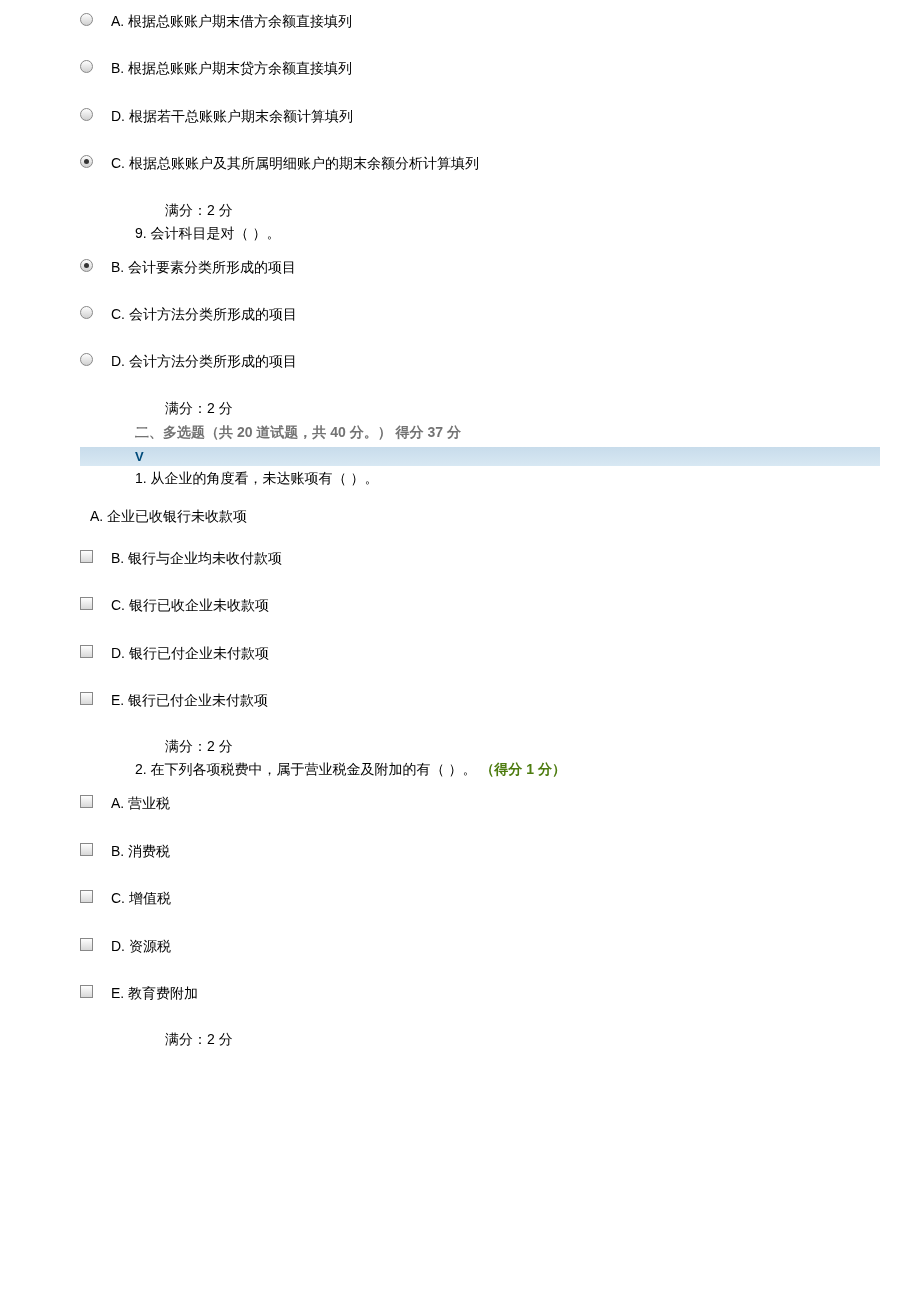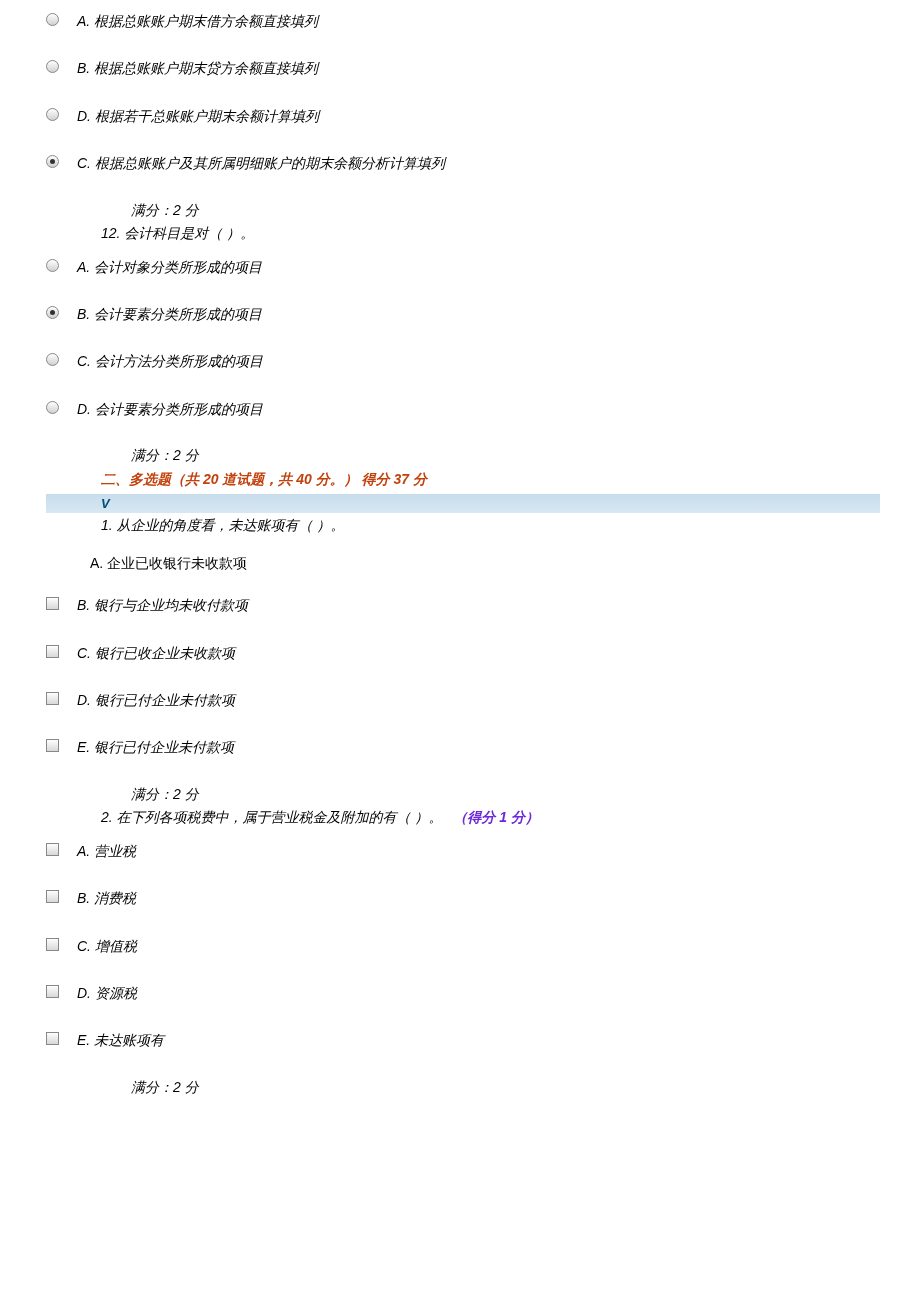--- a/index.html
+++ b/index.html
@@ -8,23 +8,22 @@
     body {
       font-family: "Microsoft YaHei", Arial, sans-serif;
       font-size: 14px;
       color: #000;
       background: #fff;
       margin: 0;
       padding: 0;
       width: 920px;
     }
     .content {
-      padding-left: 46px;
+      padding-left: 80px;
       padding-right: 40px;
-      font-style: italic;
     }
     .option {
       display: flex;
       align-items: flex-start;
       margin: 10px 0 25px 0;
     }
     .radio {
       width: 13px;
       height: 13px;
       border-radius: 50%;
@@ -66,40 +65,39 @@
       padding-left: 55px;
       margin: 2px 0 12px 0;
       line-height: 1.5;
     }
     .section-header {
       padding-left: 55px;
       margin: 0;
       line-height: 1.7;
     }
     .section-header .green {
-      color: #c2410c;
+      color: #737373;
       font-weight: bold;
     }
     .section-v {
       background: linear-gradient(to bottom, #c8dceb 0%, #d8e8f3 100%);
       color: #004b7b;
       font-weight: bold;
       padding: 2px 0 2px 55px;
       margin: 2px 0 2px 0;
       font-size: 13px;
     }
     .opt-A-unindent {
       padding-left: 0;
       margin: 8px 0 20px 0;
       line-height: 1.6;
     }
     .got-score {
-      color: #6d28d9;
+      color: #4d7c0f;
       font-weight: bold;
-      margin-left: 7px;
     }
   </style>
 </head>
 <body>
 
 <div class="content">
 
   <div class="option">
     <span class="radio"></span>
     <span class="option-text">A. 根据总账账户期末借方余额直接填列</span>
@@ -110,37 +108,33 @@
   </div>
   <div class="option">
     <span class="radio"></span>
     <span class="option-text">D. 根据若干总账账户期末余额计算填列</span>
   </div>
   <div class="option">
     <span class="radio selected"></span>
     <span class="option-text">C. 根据总账账户及其所属明细账户的期末余额分析计算填列</span>
   </div>
   <div class="score-line">满分：2 分</div>
-  <div class="question-line">12.  会计科目是对（ ）。</div>
+  <div class="question-line">9.  会计科目是对（ ）。</div>
 
-  <div class="option">
-    <span class="radio"></span>
-    <span class="option-text">A. 会计对象分类所形成的项目</span>
-  </div>
   <div class="option">
     <span class="radio selected"></span>
     <span class="option-text">B. 会计要素分类所形成的项目</span>
   </div>
   <div class="option">
     <span class="radio"></span>
     <span class="option-text">C. 会计方法分类所形成的项目</span>
   </div>
   <div class="option">
     <span class="radio"></span>
-    <span class="option-text">D. 会计要素分类所形成的项目</span>
+    <span class="option-text">D. 会计方法分类所形成的项目</span>
   </div>
   <div class="score-line">满分：2 分</div>
 
   <div class="section-header">
     <span class="green">二、多选题（共 20 道试题，共 40 分。）   得分 37 分</span>
   </div>
   <div class="section-v">V</div>
 
   <div class="question-line" style="margin-bottom:16px;">1.  从企业的角度看，未达账项有（  ）。</div>
 </div>
@@ -181,17 +175,17 @@
   <div class="option">
     <span class="checkbox"></span>
     <span class="option-text">C. 增值税</span>
   </div>
   <div class="option">
     <span class="checkbox"></span>
     <span class="option-text">D. 资源税</span>
   </div>
   <div class="option">
     <span class="checkbox"></span>
-    <span class="option-text">E. 未达账项有</span>
+    <span class="option-text">E. 教育费附加</span>
   </div>
   <div class="score-line">满分：2 分</div>
 
 </div>
 
 </body></html>

